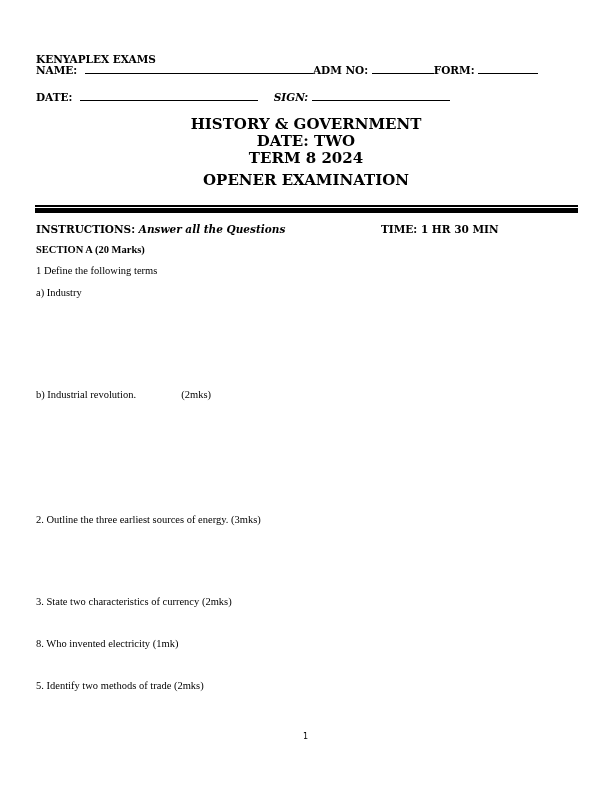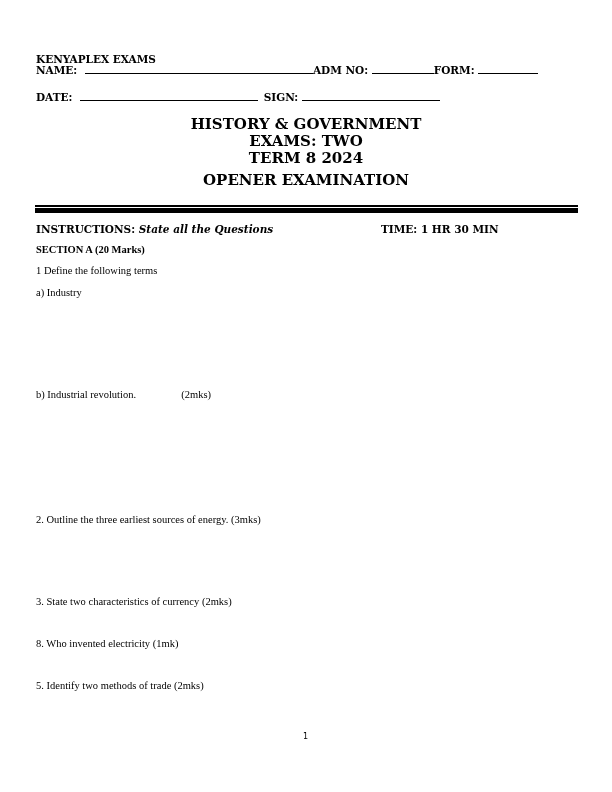--- a/index.html
+++ b/index.html
@@ -23,35 +23,35 @@
 <div class="abs bold-serif" style="left:36px; top:64px;">
   <span>NAME:</span>
   <span class="blank" style="width:228px; margin-left:4px;"></span><span>ADM NO:</span>
   <span class="blank" style="width:62px;"></span><span>FORM:</span>
   <span class="blank" style="width:60px;"></span>
 </div>
 
 <div class="abs bold-serif" style="left:36px; top:91px;">
   <span>DATE:</span>
   <span class="blank" style="width:178px; margin-left:4px;"></span>
-  <span style="margin-left:2px;">SIGN:</span>
+  <span style="margin-left:12px;font-style:italic;">SIGN:</span>
   <span class="blank" style="width:138px;"></span>
 </div>
 
 <div class="abs title" style="top:116px;">HISTORY &amp; GOVERNMENT</div>
-<div class="abs title" style="top:133px;">EXAMS: TWO</div>
+<div class="abs title" style="top:133px;">DATE: TWO</div>
 <div class="abs title" style="top:150px;">TERM 8 2024</div>
 <div class="abs title" style="top:172px;">OPENER EXAMINATION</div>
 
 <div class="rule-thin"></div>
 <div class="rule-thick"></div>
 
 <div class="abs bold-serif" style="left:36px; top:223px;">
   <span class="u">INSTRUCTIONS:</span>
-  <span class="ital">State all the Questions</span>
+  <span class="ital">Answer all the Questions</span>
 </div>
 <div class="abs bold-serif" style="left:381px; top:223px;">TIME: 1 HR 30 MIN</div>
 
 <div class="abs serif u" style="left:36px; top:244px; font-weight:bold;">SECTION A (20 Marks)</div>
 
 <div class="abs serif" style="left:36px; top:265px;">1 Define the following terms</div>
 <div class="abs serif" style="left:36px; top:287px;">a) Industry</div>
 
 <div class="abs serif" style="left:36px; top:389px;">
   <span>b) Industrial revolution.</span>

